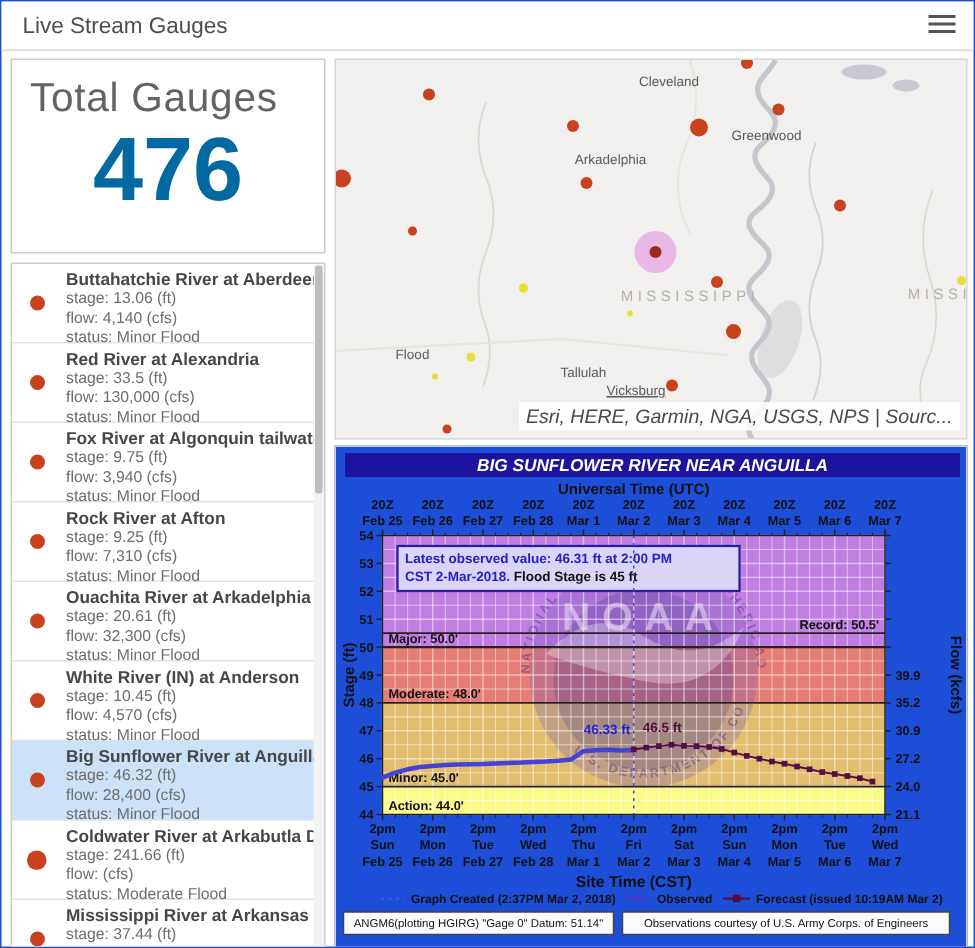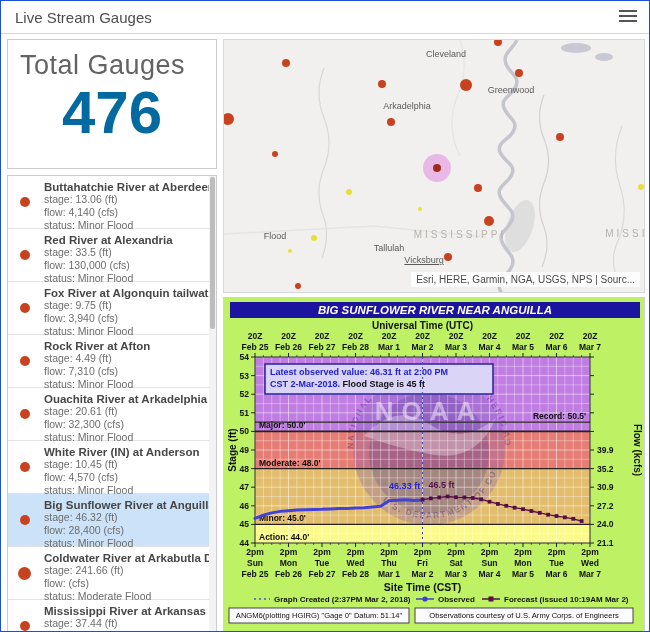--- a/index.html
+++ b/index.html
@@ -21,30 +21,30 @@
   .g-item.selected{background:#cbe2f8;}
   .g-dot{position:absolute;left:12px;top:21px;width:10px;height:10px;border-radius:50%;background:#c8421f;}
   .g-dot.moderate{width:13px;height:13px;left:10px;top:20px;}
   .g-name{font-size:11.5px;font-weight:700;color:#474747;white-space:nowrap;}
   .g-meta{font-size:10.5px;color:#6d6d6d;line-height:13px;white-space:nowrap;}
   .scrollbar{position:absolute;right:0;top:0;width:7px;height:100%;background:#f3f3f3;}
   .scroll-thumb{position:absolute;left:1px;top:1px;width:5px;height:152px;background:#bdbdbd;border-radius:2px;}
   
   .map-panel{left:222px;top:38px;width:422px;height:254px;background:#f1f0ee;border:1px solid #d8d8d8;overflow:hidden;}
   .map-label{position:absolute;transform:translate(-50%,-50%);font-size:9px;color:#5a5a5a;white-space:nowrap;pointer-events:none;}
-  .state-label{position:absolute;transform:translate(-50%,-50%);font-size:10px;color:#b5b2ab;letter-spacing:3px;white-space:nowrap;margin-top:36px;}
+  .state-label{position:absolute;transform:translate(-50%,-50%);font-size:10px;color:#b5b2ab;letter-spacing:3px;white-space:nowrap;}
   .mk{position:absolute;border-radius:50%;cursor:pointer;}
   .mk.red{background:#c8421f;}
   .mk.yellow{background:#e9df3a;}
   .halo{position:absolute;border-radius:50%;background:rgba(230,146,225,.6);}
   .halo-center{position:absolute;border-radius:50%;background:#9e2a1b;}
   .attribution{position:absolute;right:4px;bottom:5px;background:rgba(255,255,255,.85);color:#4a4a4a;
-               font-size:10px;padding:2px 5px;}
+               font-size:13px;padding:2px 5px;font-style:italic;}
   
-  .chart-panel{left:222px;top:296px;width:422px;height:336px;background:#bef264;border:1px solid #cfcfe6;overflow:hidden;}
+  .chart-panel{left:222px;top:296px;width:422px;height:336px;background:#1d4ed8;border:1px solid #cfcfe6;overflow:hidden;}
 </style>
 </head>
 <body>
 
 <div class="frame">
 
   <div class="hdr">
     <div class="hdr-title">Live Stream Gauges</div>
     <div class="menu-btn">
       <span></span>
@@ -77,21 +77,21 @@
         <div class="g-item">
           <span class="g-dot"></span>
           <div class="g-name">Fox River at Algonquin tailwater</div>
           <div class="g-meta">stage: 9.75 (ft)</div>
           <div class="g-meta">flow: 3,940 (cfs)</div>
           <div class="g-meta">status: Minor Flood</div>
         </div>
         <div class="g-item">
           <span class="g-dot"></span>
           <div class="g-name">Rock River at Afton</div>
-          <div class="g-meta">stage: 4.49 (ft)</div>
+          <div class="g-meta">stage: 9.25 (ft)</div>
           <div class="g-meta">flow: 7,310 (cfs)</div>
           <div class="g-meta">status: Minor Flood</div>
         </div>
         <div class="g-item">
           <span class="g-dot"></span>
           <div class="g-name">Ouachita River at Arkadelphia</div>
           <div class="g-meta">stage: 20.61 (ft)</div>
           <div class="g-meta">flow: 32,300 (cfs)</div>
           <div class="g-meta">status: Minor Flood</div>
         </div>

